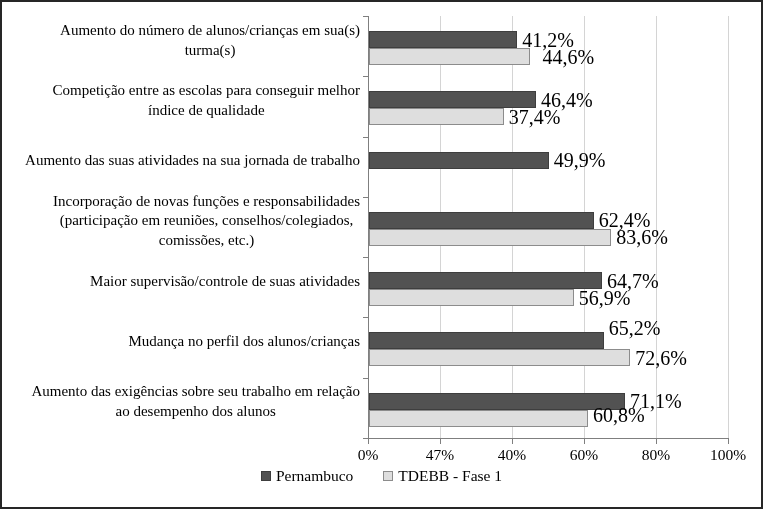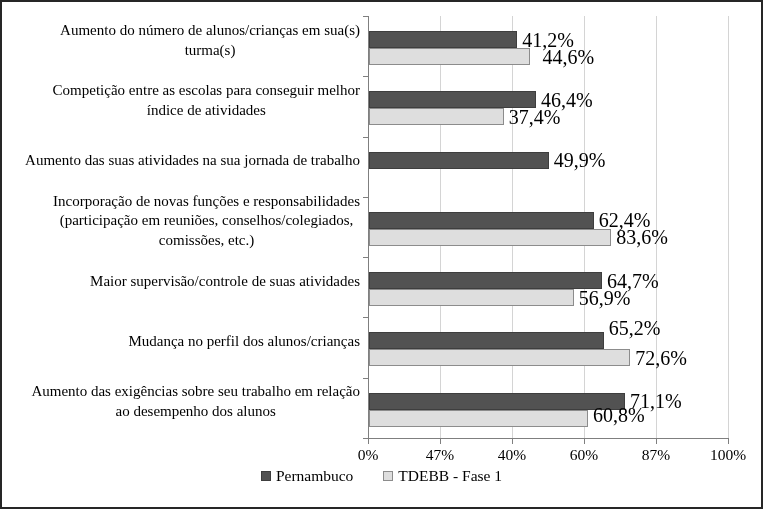--- a/index.html
+++ b/index.html
@@ -87,34 +87,34 @@
       <div class="tick" style="left: 361px; top: 436px; width: 5px; height: 1px;"></div>
       <div class="tick" style="left: 366px; top: 436px; width: 1px; height: 6px;"></div>
       <div class="x-tick-label" style="left: 366px; top: 444px;">0%</div>
       <div class="tick" style="left: 438px; top: 436px; width: 1px; height: 6px;"></div>
       <div class="x-tick-label" style="left: 438px; top: 444px;">47%</div>
       <div class="tick" style="left: 510px; top: 436px; width: 1px; height: 6px;"></div>
       <div class="x-tick-label" style="left: 510px; top: 444px;">40%</div>
       <div class="tick" style="left: 582px; top: 436px; width: 1px; height: 6px;"></div>
       <div class="x-tick-label" style="left: 582px; top: 444px;">60%</div>
       <div class="tick" style="left: 654px; top: 436px; width: 1px; height: 6px;"></div>
-      <div class="x-tick-label" style="left: 654px; top: 444px;">87%</div>
+      <div class="x-tick-label" style="left: 654px; top: 444px;">80%</div>
       <div class="tick" style="left: 726px; top: 436px; width: 1px; height: 6px;"></div>
       <div class="x-tick-label" style="left: 726px; top: 444px;">100%</div>
       <div class="cat-label-cell" style="left: 4px; width: 354px; top: 14px; height: 49px;">
         <div class="cat-label">Aumento do número de alunos/crianças em sua(s)
 turma(s)</div>
       </div>
       <div class="bar" style="left: 367px; top: 29px; width: 148.32px; background: rgb(82, 82, 82); border: 1px solid rgb(62, 62, 62);"></div>
       <div class="value-label" style="left: 520.32px; top: 37.5px;">41,2%</div>
       <div class="bar" style="left: 367px; top: 46px; width: 160.56px; background: rgb(222, 222, 222); border: 1px solid rgb(140, 140, 140);"></div>
       <div class="value-label" style="left: 532.56px; top: 54.5px; margin-left: 8px;">44,6%</div>
       <div class="cat-label-cell" style="left: 4px; width: 354px; top: 74.2857px; height: 49px;">
         <div class="cat-label">Competição entre as escolas para conseguir melhor
-índice de atividades</div>
+índice de qualidade</div>
       </div>
       <div class="bar" style="left: 367px; top: 89.2857px; width: 167.04px; background: rgb(82, 82, 82); border: 1px solid rgb(62, 62, 62);"></div>
       <div class="value-label" style="left: 539.04px; top: 97.7857px;">46,4%</div>
       <div class="bar" style="left: 367px; top: 106.286px; width: 134.64px; background: rgb(222, 222, 222); border: 1px solid rgb(140, 140, 140);"></div>
       <div class="value-label" style="left: 506.64px; top: 114.786px;">37,4%</div>
       <div class="cat-label-cell" style="left: 4px; width: 354px; top: 134.571px; height: 49px;">
         <div class="cat-label">Aumento das suas atividades na sua jornada de trabalho</div>
       </div>
       <div class="bar" style="left: 367px; top: 149.571px; width: 179.64px; background: rgb(82, 82, 82); border: 1px solid rgb(62, 62, 62);"></div>
       <div class="value-label" style="left: 551.64px; top: 158.071px;">49,9%</div>

